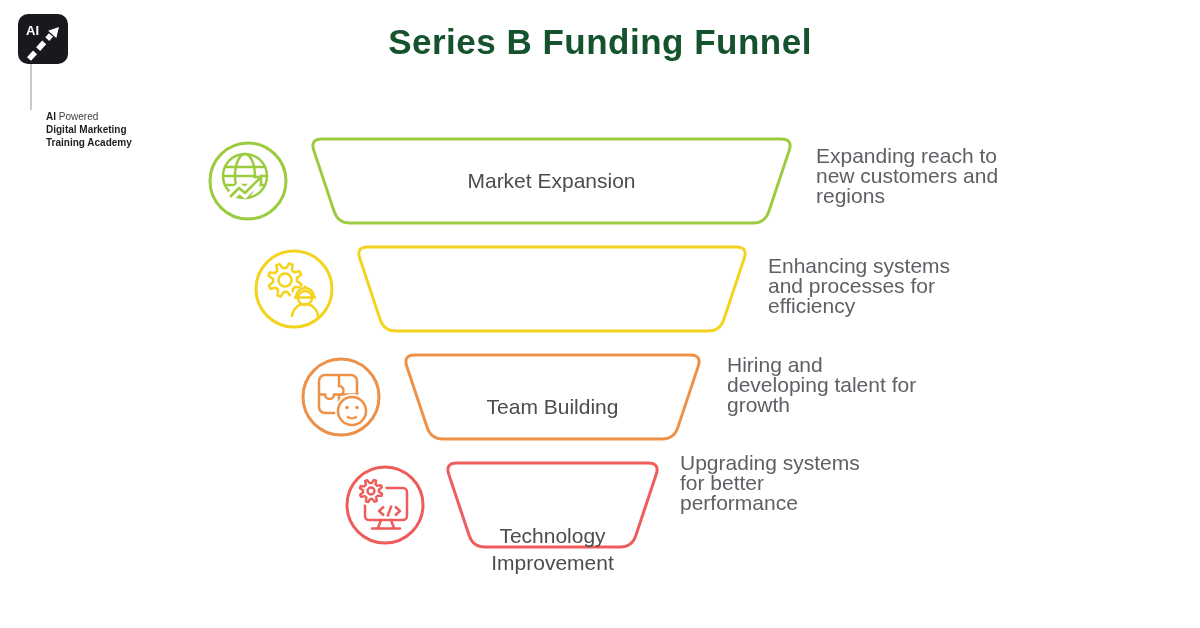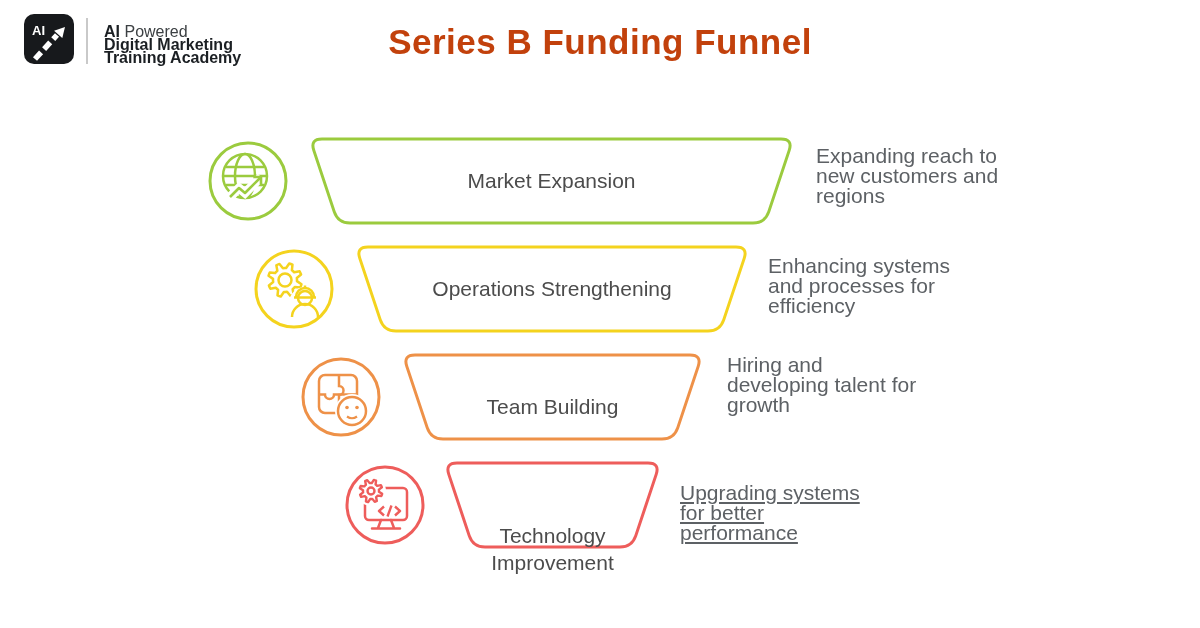--- a/index.html
+++ b/index.html
@@ -3,31 +3,31 @@
 <meta charset="utf-8">
 <style>
   * { margin:0; padding:0; box-sizing:border-box; }
   html,body { background:#e9e9e9; }
   body { font-family:"Liberation Sans", sans-serif; }
   .canvas {
     position:relative; width:1200px; height:628px;
     background:#ffffff; overflow:hidden; margin:0 auto;
   }
   
-  .brand { position:absolute; left:24px; top:14px; display:flex; align-items:flex-end; }
+  .brand { position:absolute; left:18px; top:14px; display:flex; align-items:flex-start;flex-direction:column; }
   .brand-badge { width:50px; height:50px; display:block; }
   .brand-divider { width:2px; height:46px; background:#c9c9c9; margin-left:12px; }
-  .brand-text { margin-left:16px; font-size:16px; line-height:13px; color:#1b1f23; }
+  .brand-text { margin-left:28px; font-size:10px; line-height:13px; color:#1b1f23; }
   .brand-text .b { font-weight:700; }
   .brand-text .r { font-weight:400; color:#3c4043; }
   
   .page-title {
     position:absolute; top:22px; left:0; width:100%;
     text-align:center; font-size:35px; font-weight:700;
-    letter-spacing:0.5px; color:#c2410c;
+    letter-spacing:0.5px; color:#14532d;
   }
   
   .stage-icon { position:absolute; width:84px; height:84px; }
   .trap { position:absolute; }
   .stage-label {
     position:absolute; display:flex; align-items:center; justify-content:center;
     text-align:center; font-size:21px; color:#4c4c4c; line-height:1.28;
     padding:16px 34px;
   }
   .stage-desc {
@@ -83,21 +83,20 @@
     <circle cx="53" cy="56" r="16" fill="#ffffff"></circle>
     <circle class="stroke" cx="53" cy="51" r="7" stroke-width="2.5"></circle>
     <path class="stroke" d="M 44 50 a 9 9 0 0 1 18 0" stroke-width="2.5" fill="#ffffff"></path>
     <line class="stroke" x1="42" y1="50.5" x2="64" y2="50.5" stroke-width="2.5"></line>
     <line class="stroke" x1="53" y1="41" x2="53" y2="38.5" stroke-width="2.5"></line>
     <path class="stroke" d="M 40 70 a 13 13 0 0 1 26 0" stroke-width="2.5"></path>
   </svg>
   <svg class="trap" style="left: 354px; top: 245px; color: rgb(244, 211, 30);" width="396" height="88">
     <path class="stroke" d="M 14 2 H 382 Q 394 2 390.2 13.4 L 369.8 74.6 Q 366 86 354 86 H 42 Q 30 86 26.2 74.6 L 5.8 13.4 Q 2 2 14 2 Z" stroke-width="3" stroke-linejoin="round" fill="#ffffff"></path>
   </svg>
-  <div class="stage-label" style="left:354px; top:245px; width:396px; height:88px;">Operations Strengthening</div>
   <div class="stage-desc" style="left:768px; top:256px; width:190px;">Enhancing systems and processes for efficiency</div>
 
   <svg class="stage-icon" style="left: 299px; top: 355px; color: rgb(238, 145, 72);" viewBox="0 0 84 84">
     <circle class="stroke" cx="42" cy="42" r="38" stroke-width="3"></circle>
     <rect class="stroke" x="20" y="20" width="38" height="38" rx="6" stroke-width="2.5"></rect>
     <path class="stroke" d="M 40 20 V 31 A 4.5 4.5 0 1 1 40 40 V 58" stroke-width="2.5"></path>
     <path class="stroke" d="M 20 39.5 H 26 A 4.5 4.5 0 0 0 35 39.5 H 58" stroke-width="2.5"></path>
     <circle cx="53" cy="56" r="17" fill="#ffffff"></circle>
     <circle class="stroke" cx="53" cy="56" r="14" stroke-width="2.5"></circle>
     <circle cx="48" cy="52.5" r="1.8" fill="currentColor"></circle>
@@ -118,15 +117,15 @@
     <path class="stroke" d="M 35.96 28.75 L 39.14 30.86 A 11.5 11.5 0 0 1 38.33 33.06 L 34.55 32.60 A 8 8 0 0 1 33.10 34.16 L 33.10 34.16 L 33.85 37.90 A 11.5 11.5 0 0 1 31.73 38.88 L 29.38 35.88 A 8 8 0 0 1 27.25 35.96 L 27.25 35.96 L 25.14 39.14 A 11.5 11.5 0 0 1 22.94 38.33 L 23.40 34.55 A 8 8 0 0 1 21.84 33.10 L 21.84 33.10 L 18.10 33.85 A 11.5 11.5 0 0 1 17.12 31.73 L 20.12 29.38 A 8 8 0 0 1 20.04 27.25 L 20.04 27.25 L 16.86 25.14 A 11.5 11.5 0 0 1 17.67 22.94 L 21.45 23.40 A 8 8 0 0 1 22.90 21.84 L 22.90 21.84 L 22.15 18.10 A 11.5 11.5 0 0 1 24.27 17.12 L 26.62 20.12 A 8 8 0 0 1 28.75 20.04 L 28.75 20.04 L 30.86 16.86 A 11.5 11.5 0 0 1 33.06 17.67 L 32.60 21.45 A 8 8 0 0 1 34.16 22.90 L 34.16 22.90 L 37.90 22.15 A 11.5 11.5 0 0 1 38.88 24.27 L 35.88 26.62 A 8 8 0 0 1 35.96 28.75 Z" stroke-width="2.4" stroke-linejoin="round" fill="#ffffff"></path>
     <circle class="stroke" cx="28" cy="28" r="3.5" stroke-width="2.4"></circle>
     <path class="stroke" d="M 41 43.5 L 36 48 L 41 52.5" stroke-width="2.4" stroke-linejoin="round"></path>
     <path class="stroke" d="M 44.5 53.5 L 48.5 42.5" stroke-width="2.4"></path>
     <path class="stroke" d="M 52 43.5 L 57 48 L 52 52.5" stroke-width="2.4" stroke-linejoin="round"></path>
   </svg>
   <svg class="trap" style="left: 443px; top: 461px; color: rgb(238, 93, 91);" width="219" height="88">
     <path class="stroke" d="M 14 2 H 205 Q 217 2 213.2 13.4 L 192.8 74.6 Q 189 86 177 86 H 42 Q 30 86 26.2 74.6 L 5.8 13.4 Q 2 2 14 2 Z" stroke-width="3" stroke-linejoin="round" fill="#ffffff"></path>
   </svg>
   <div class="stage-label" style="left:443px; top:461px; width:219px; height:88px; padding:0 20px;margin-top:45px;">Technology Improvement</div>
-  <div class="stage-desc" style="left:680px; top:483px; width:190px;text-decoration:underline;">Upgrading systems for better performance</div>
+  <div class="stage-desc" style="left:680px; top:453px; width:190px;">Upgrading systems for better performance</div>
 
 </div>
 
 </body></html>

